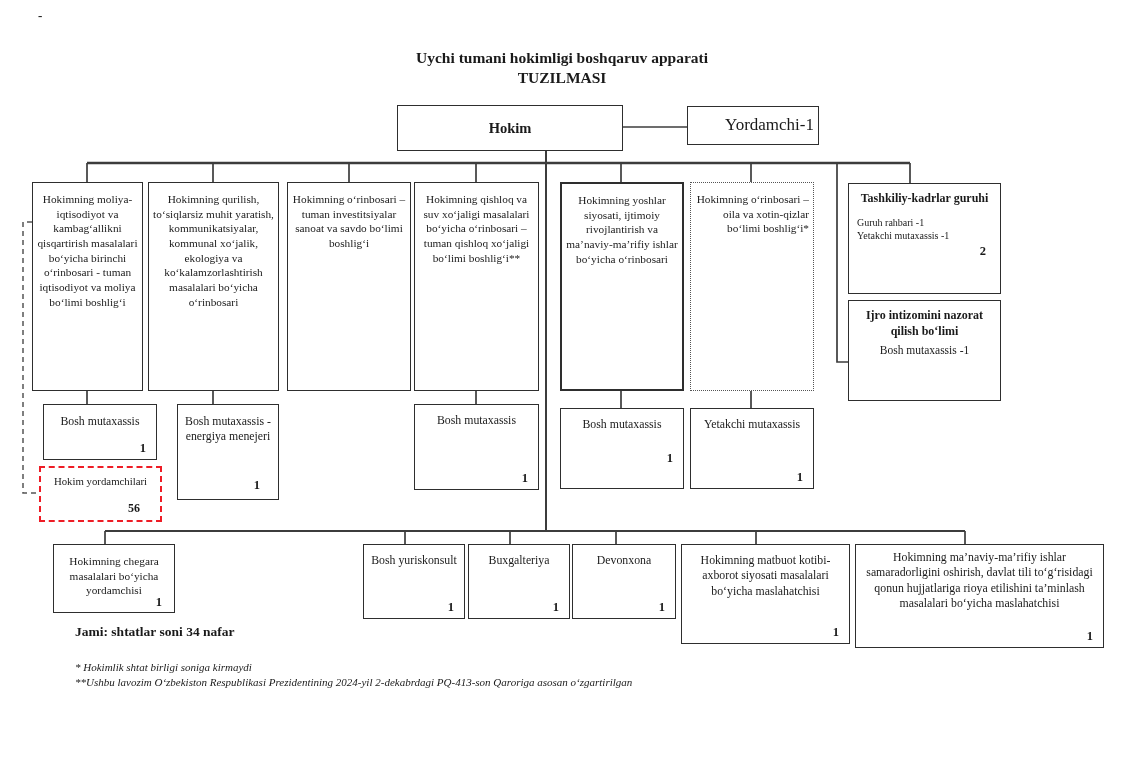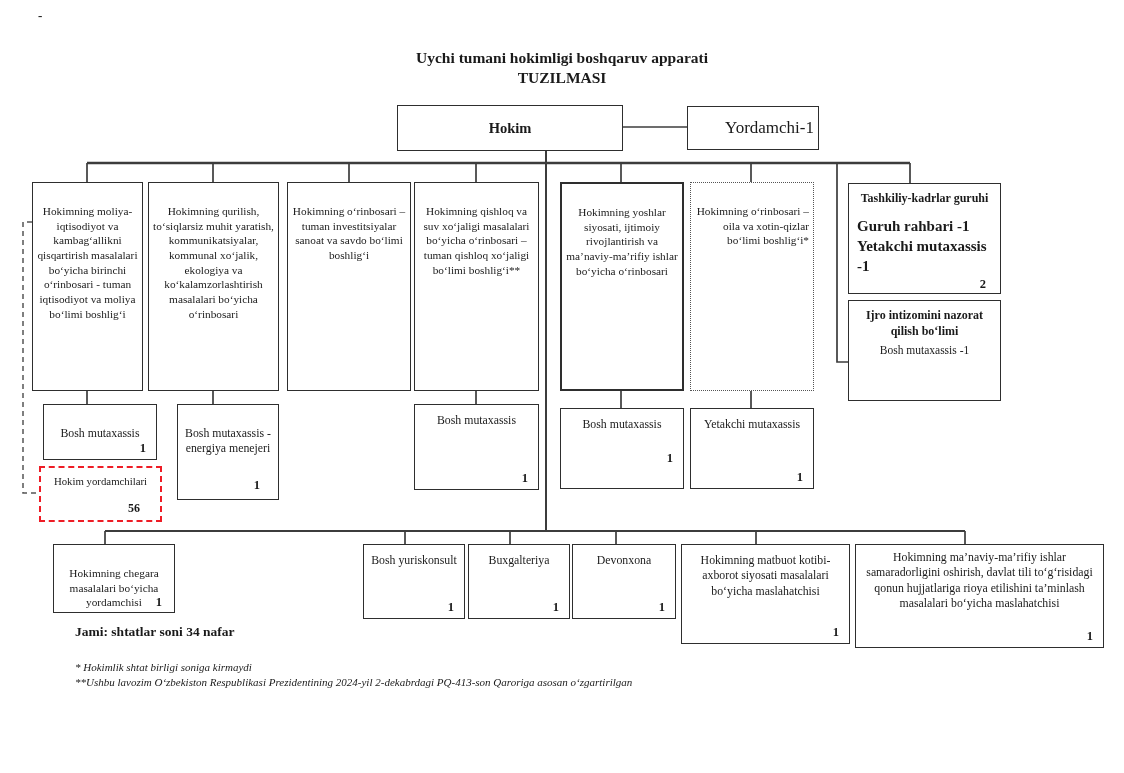--- a/index.html
+++ b/index.html
@@ -5,37 +5,37 @@
   html,body{margin:0;padding:0;background:#ffffff;}
   body{width:1124px;height:773px;position:relative;overflow:hidden;
        font-family:"Liberation Serif","DejaVu Serif",serif;color:#1a1a1a;}
   #canvas{position:absolute;left:0;top:0;width:1124px;height:773px;}
   svg.lines{position:absolute;left:0;top:0;pointer-events:none;}
   .stray{position:absolute;left:38px;top:8px;font-size:13px;font-weight:bold;}
   .title{position:absolute;left:0;top:48px;width:1124px;text-align:center;
          font-weight:bold;font-size:15.5px;line-height:1.3;}
   .box{position:absolute;border:1.6px solid #2e2e2e;background:#fff;
        box-sizing:border-box;text-align:center;font-size:11.3px;line-height:1.3;
-       padding:21px 4px;}
+       padding:9px 4px;}
   .box .count{position:absolute;right:10px;bottom:3px;font-weight:bold;font-size:12.5px;}
   .hokim-box{left:397px;top:105px;width:226px;height:46px;border-width:1.8px;
              display:flex;align-items:center;justify-content:center;
              font-weight:bold;font-size:14.5px;}
   .yordamchi-box{left:687px;top:106px;width:132px;height:39px;
                  display:flex;align-items:center;justify-content:flex-end;font-size:17px;}
   .dep{top:182px;height:209px;}
   .dep1{left:32px;width:111px;}
   .dep2{left:148px;width:131px;}
   .dep3{left:287px;width:124px;}
   .dep4{left:414px;width:125px;}
   .dep5{left:560px;width:124px;border-width:2px;}
   .dep6{left:690px;width:124px;border:1.6px dotted #555;text-align:right;}
   .tash{left:848px;top:183px;width:153px;height:111px;padding:7px 8px;}
   .tash .u-title{font-weight:bold;text-align:center;font-size:12px;line-height:1.3;margin-bottom:9px;}
-  .tash .u-line{text-align:left;font-size:15px;line-height:1.35;font-weight:bold;}
+  .tash .u-line{text-align:left;font-size:10px;line-height:1.35;}
   .tash .u-count{text-align:right;font-weight:bold;font-size:12.5px;padding-right:6px;}
   .ijro{left:848px;top:300px;width:153px;height:101px;padding:7px 6px;}
   .ijro .u-title{font-weight:bold;text-align:center;font-size:12px;line-height:1.3;margin-bottom:4px;}
   .ijro .u-line{text-align:center;font-size:11.5px;}
   .sub1{left:43px;top:404px;width:114px;height:56px;font-size:11.8px;}
   .sub2{left:177px;top:404px;width:102px;height:96px;font-size:11.8px;}
   .sub2 .count{right:18px;bottom:6px;}
   .sub4{left:414px;top:404px;width:125px;height:86px;font-size:11.8px;padding-top:8px;}
   .sub5{left:560px;top:408px;width:124px;height:81px;font-size:11.8px;padding-top:8px;}
   .sub5 .count{bottom:22px;}

